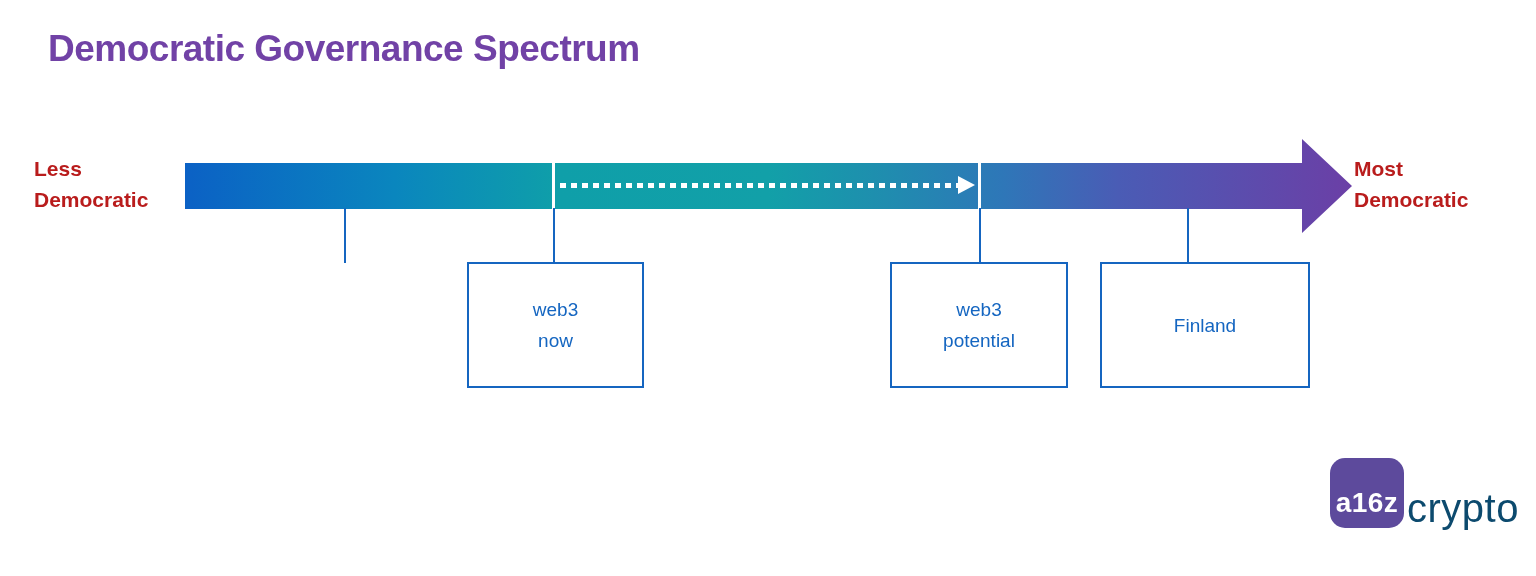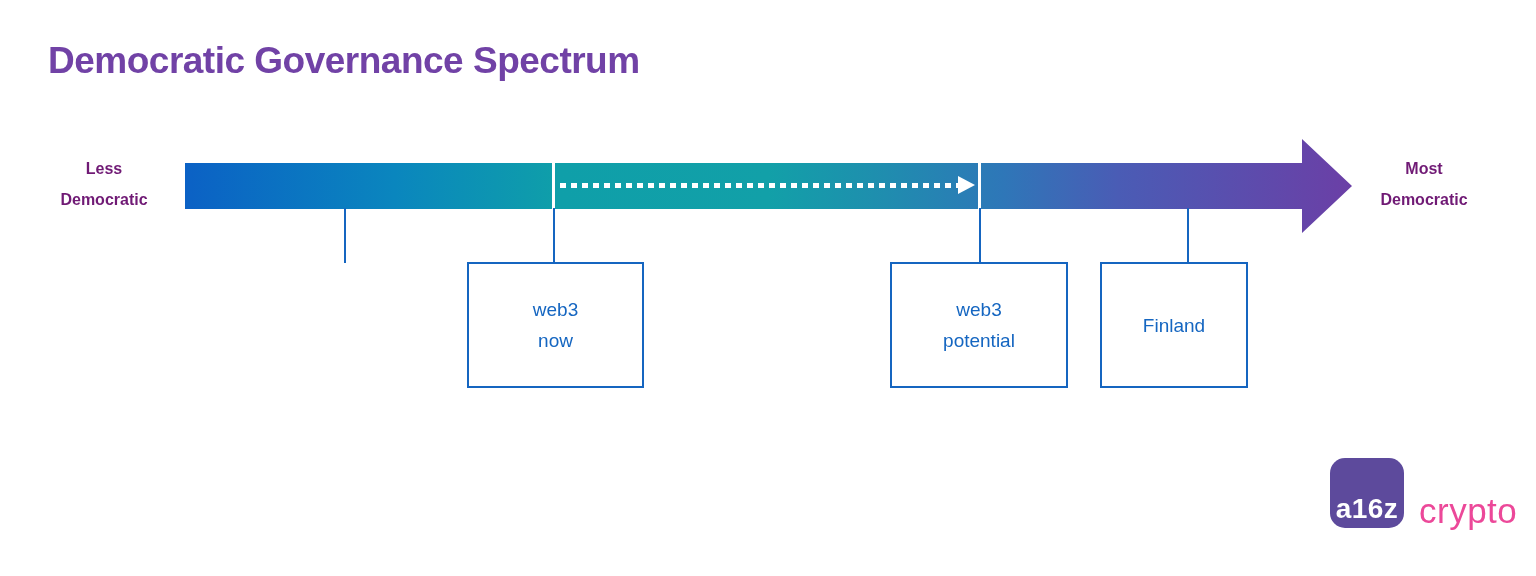--- a/index.html
+++ b/index.html
@@ -7,35 +7,34 @@
     position: relative;
     width: 1536px;
     height: 576px;
     background: #ffffff;
     overflow: hidden;
     font-family: "Liberation Sans", sans-serif;
   }
   .title {
     position: absolute;
     left: 48px;
-    top: 40px;
+    top: 28px;
     margin: 0;
     font-size: 37px;
     font-weight: bold;
     letter-spacing: -0.5px;
     color: #7142a6;
   }
   .end-label {
     position: absolute;
     top: 153px;
     width: 140px;
-    font-size: 16px;
+    font-size: 21px;
     font-weight: bold;
-    color: #701a75;
-    text-align: center;
+    color: #b91c1c;
     line-height: 31px;
     white-space: pre-line;
   }
   .end-label.left  { left: 34px; }
   .end-label.right { left: 1354px; }
 
   .spectrum-arrow { position: absolute; left: 185px; top: 139px; }
 
   .tick {
     position: absolute;
@@ -89,50 +88,50 @@
     justify-content: center;
     text-align: center;
     color: #1566c1;
     font-size: 19px;
     line-height: 31px;
     white-space: pre-line;
   }
   .box-1 { left: 257px;  width: 177px; }
   .box-2 { left: 467px;  width: 177px; }
   .box-3 { left: 890px;  width: 178px; }
-  .box-4 { left: 1100px; width: 148px; }
+  .box-4 { left: 1100px; width: 210px; }
 
   .logo {
     position: absolute;
     left: 1330px;
     top: 458px;
     display: flex;
     align-items: flex-end;
   }
   .logo-badge {
     width: 74px;
     height: 70px;
     box-sizing: border-box;
     background: #5d4a9c;
     border-radius: 15px;
     display: flex;
     align-items: flex-end;
     justify-content: center;
-    padding-bottom: 3px;
+    padding-bottom: 9px;
     color: #ffffff;
     font-size: 28px;
     font-weight: bold;
     letter-spacing: 0.5px;
   }
   .logo-suffix {
-    margin-left: 15px;
+    margin-left: 3px;
     margin-bottom: -3px;
-    font-size: 35px;
+    font-size: 40px;
     font-weight: 300;
-    color: #ec4899;
+    color: #0c4a6e;
     letter-spacing: 0.5px;
   }
 </style>
 </head>
 <body>
 
 <div class="canvas">
 
   <h1 class="title">Democratic Governance Spectrum</h1>
 

